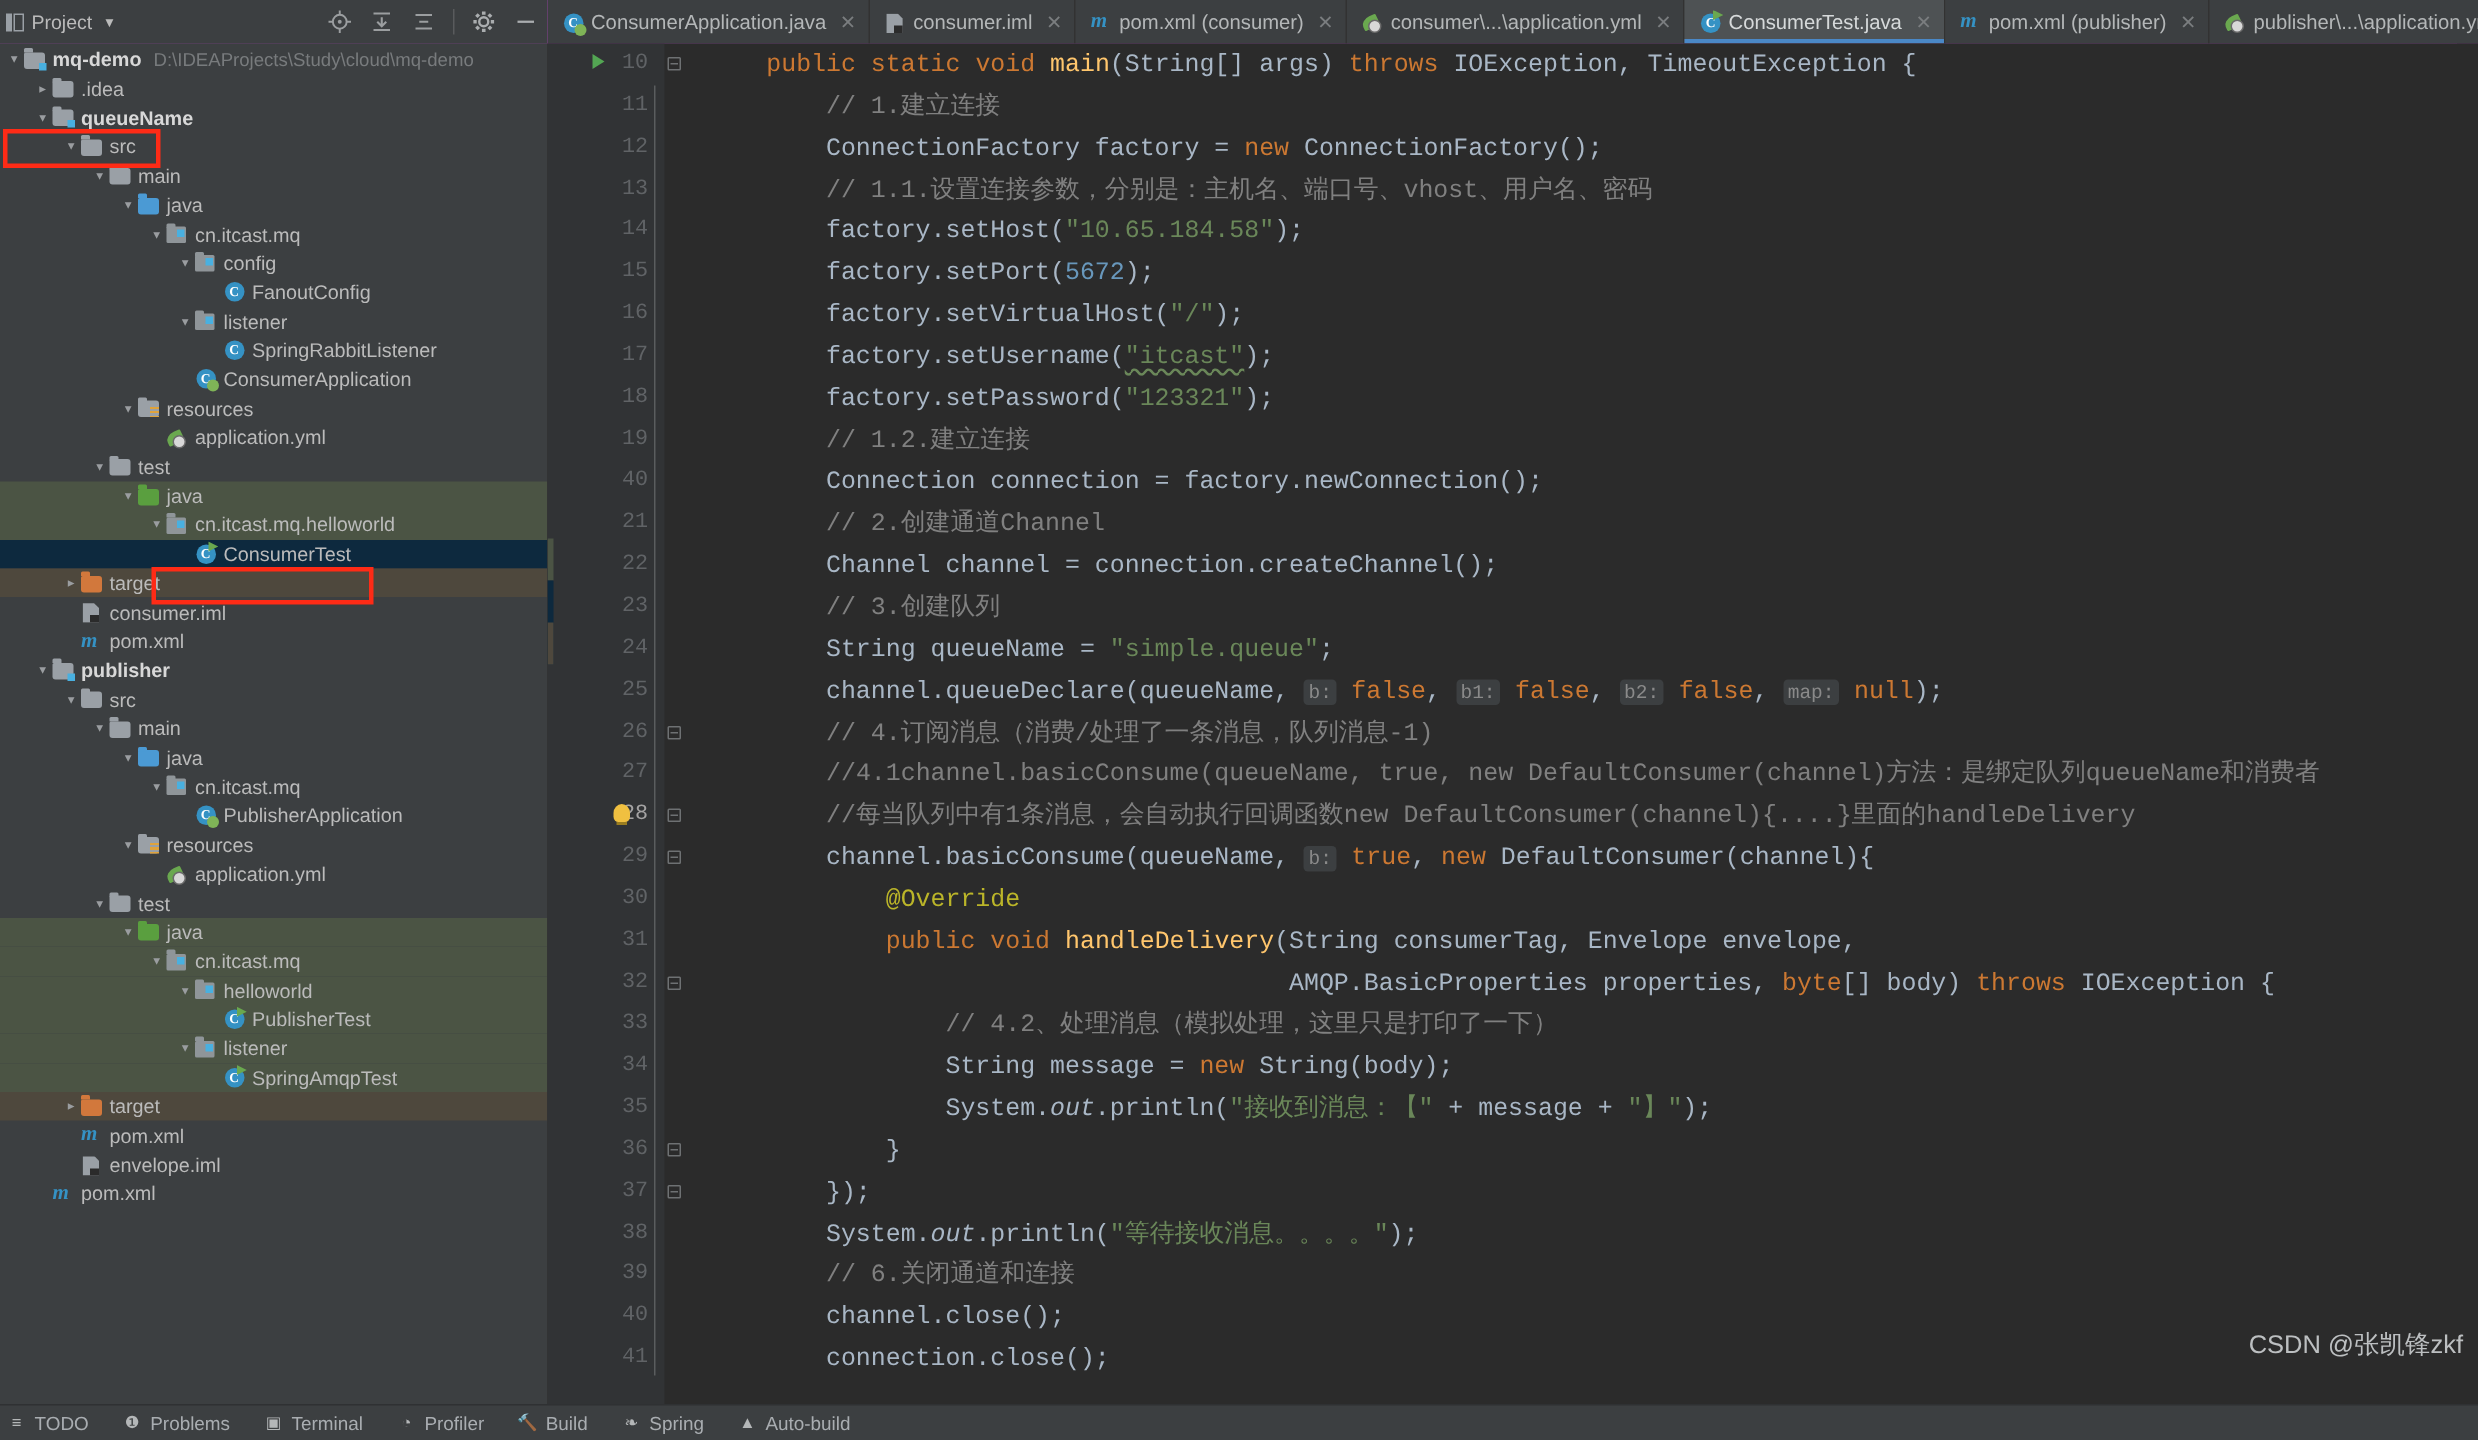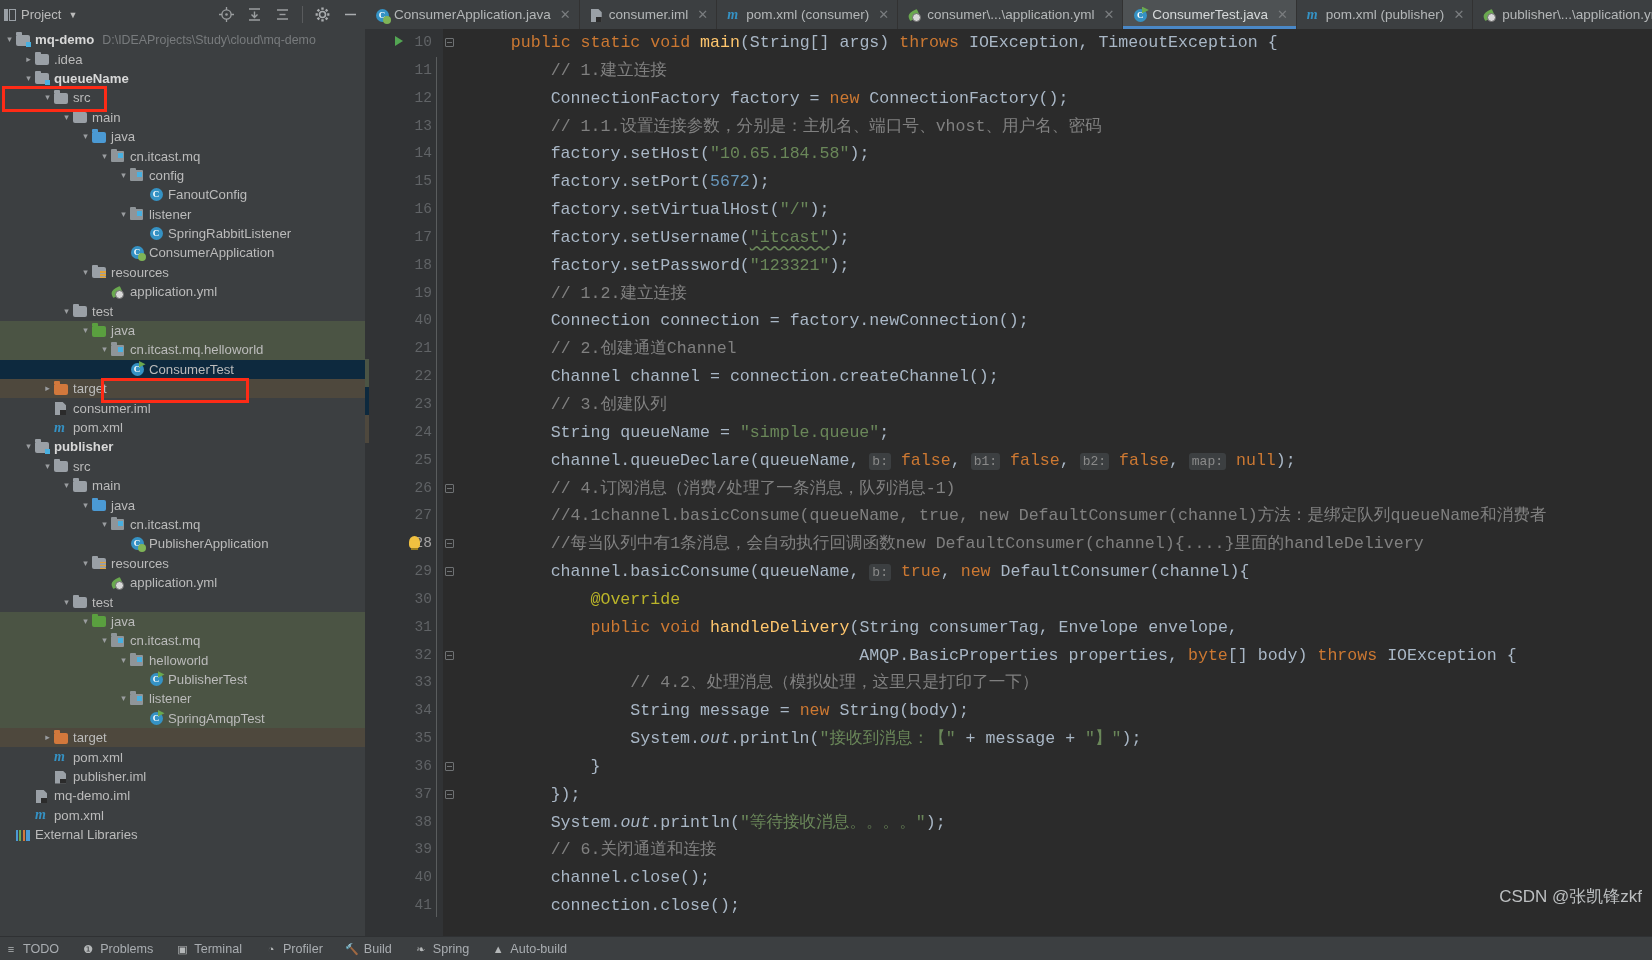--- a/index.html
+++ b/index.html
@@ -595,45 +595,29 @@
             <span class="mvn">m</span>
           </span>
           <span class="lbl">pom.xml</span>
         </div>
         <div class="row">
           <span style="width:42px;flex:0 0 42px"></span>
           <span class="arrow"></span>
           <span class="ico">
             <span class="iml"></span>
           </span>
-          <span class="lbl">publisher.iml</span>
+          <span class="lbl">envelope.iml</span>
         </div>
         <div class="row">
           <span style="width:23px;flex:0 0 23px"></span>
           <span class="arrow"></span>
           <span class="ico">
-            <span class="iml"></span>
-          </span>
-          <span class="lbl">mq-demo.iml</span>
-        </div>
-        <div class="row">
-          <span style="width:23px;flex:0 0 23px"></span>
-          <span class="arrow"></span>
-          <span class="ico">
             <span class="mvn">m</span>
           </span>
           <span class="lbl">pom.xml</span>
-        </div>
-        <div class="row">
-          <span style="width:4px;flex:0 0 4px"></span>
-          <span class="arrow"></span>
-          <span class="ico">
-            <span class="extlib"></span>
-          </span>
-          <span class="lbl">External Libraries</span>
         </div>
         <div class="hl-box" style="left:2px; top:57px; width:105px; height:26px;"></div>
         <div class="hl-box" style="left:101px; top:349px; width:148px; height:25px;"></div>
       </div>
 
     <div class="editor">
       <div class="gutter" id="gutter">
           <div class="gline">10<span class="grun"></span><span class="gfold"></span></div>
           <div class="gline">11</div>
           <div class="gline">12</div>

